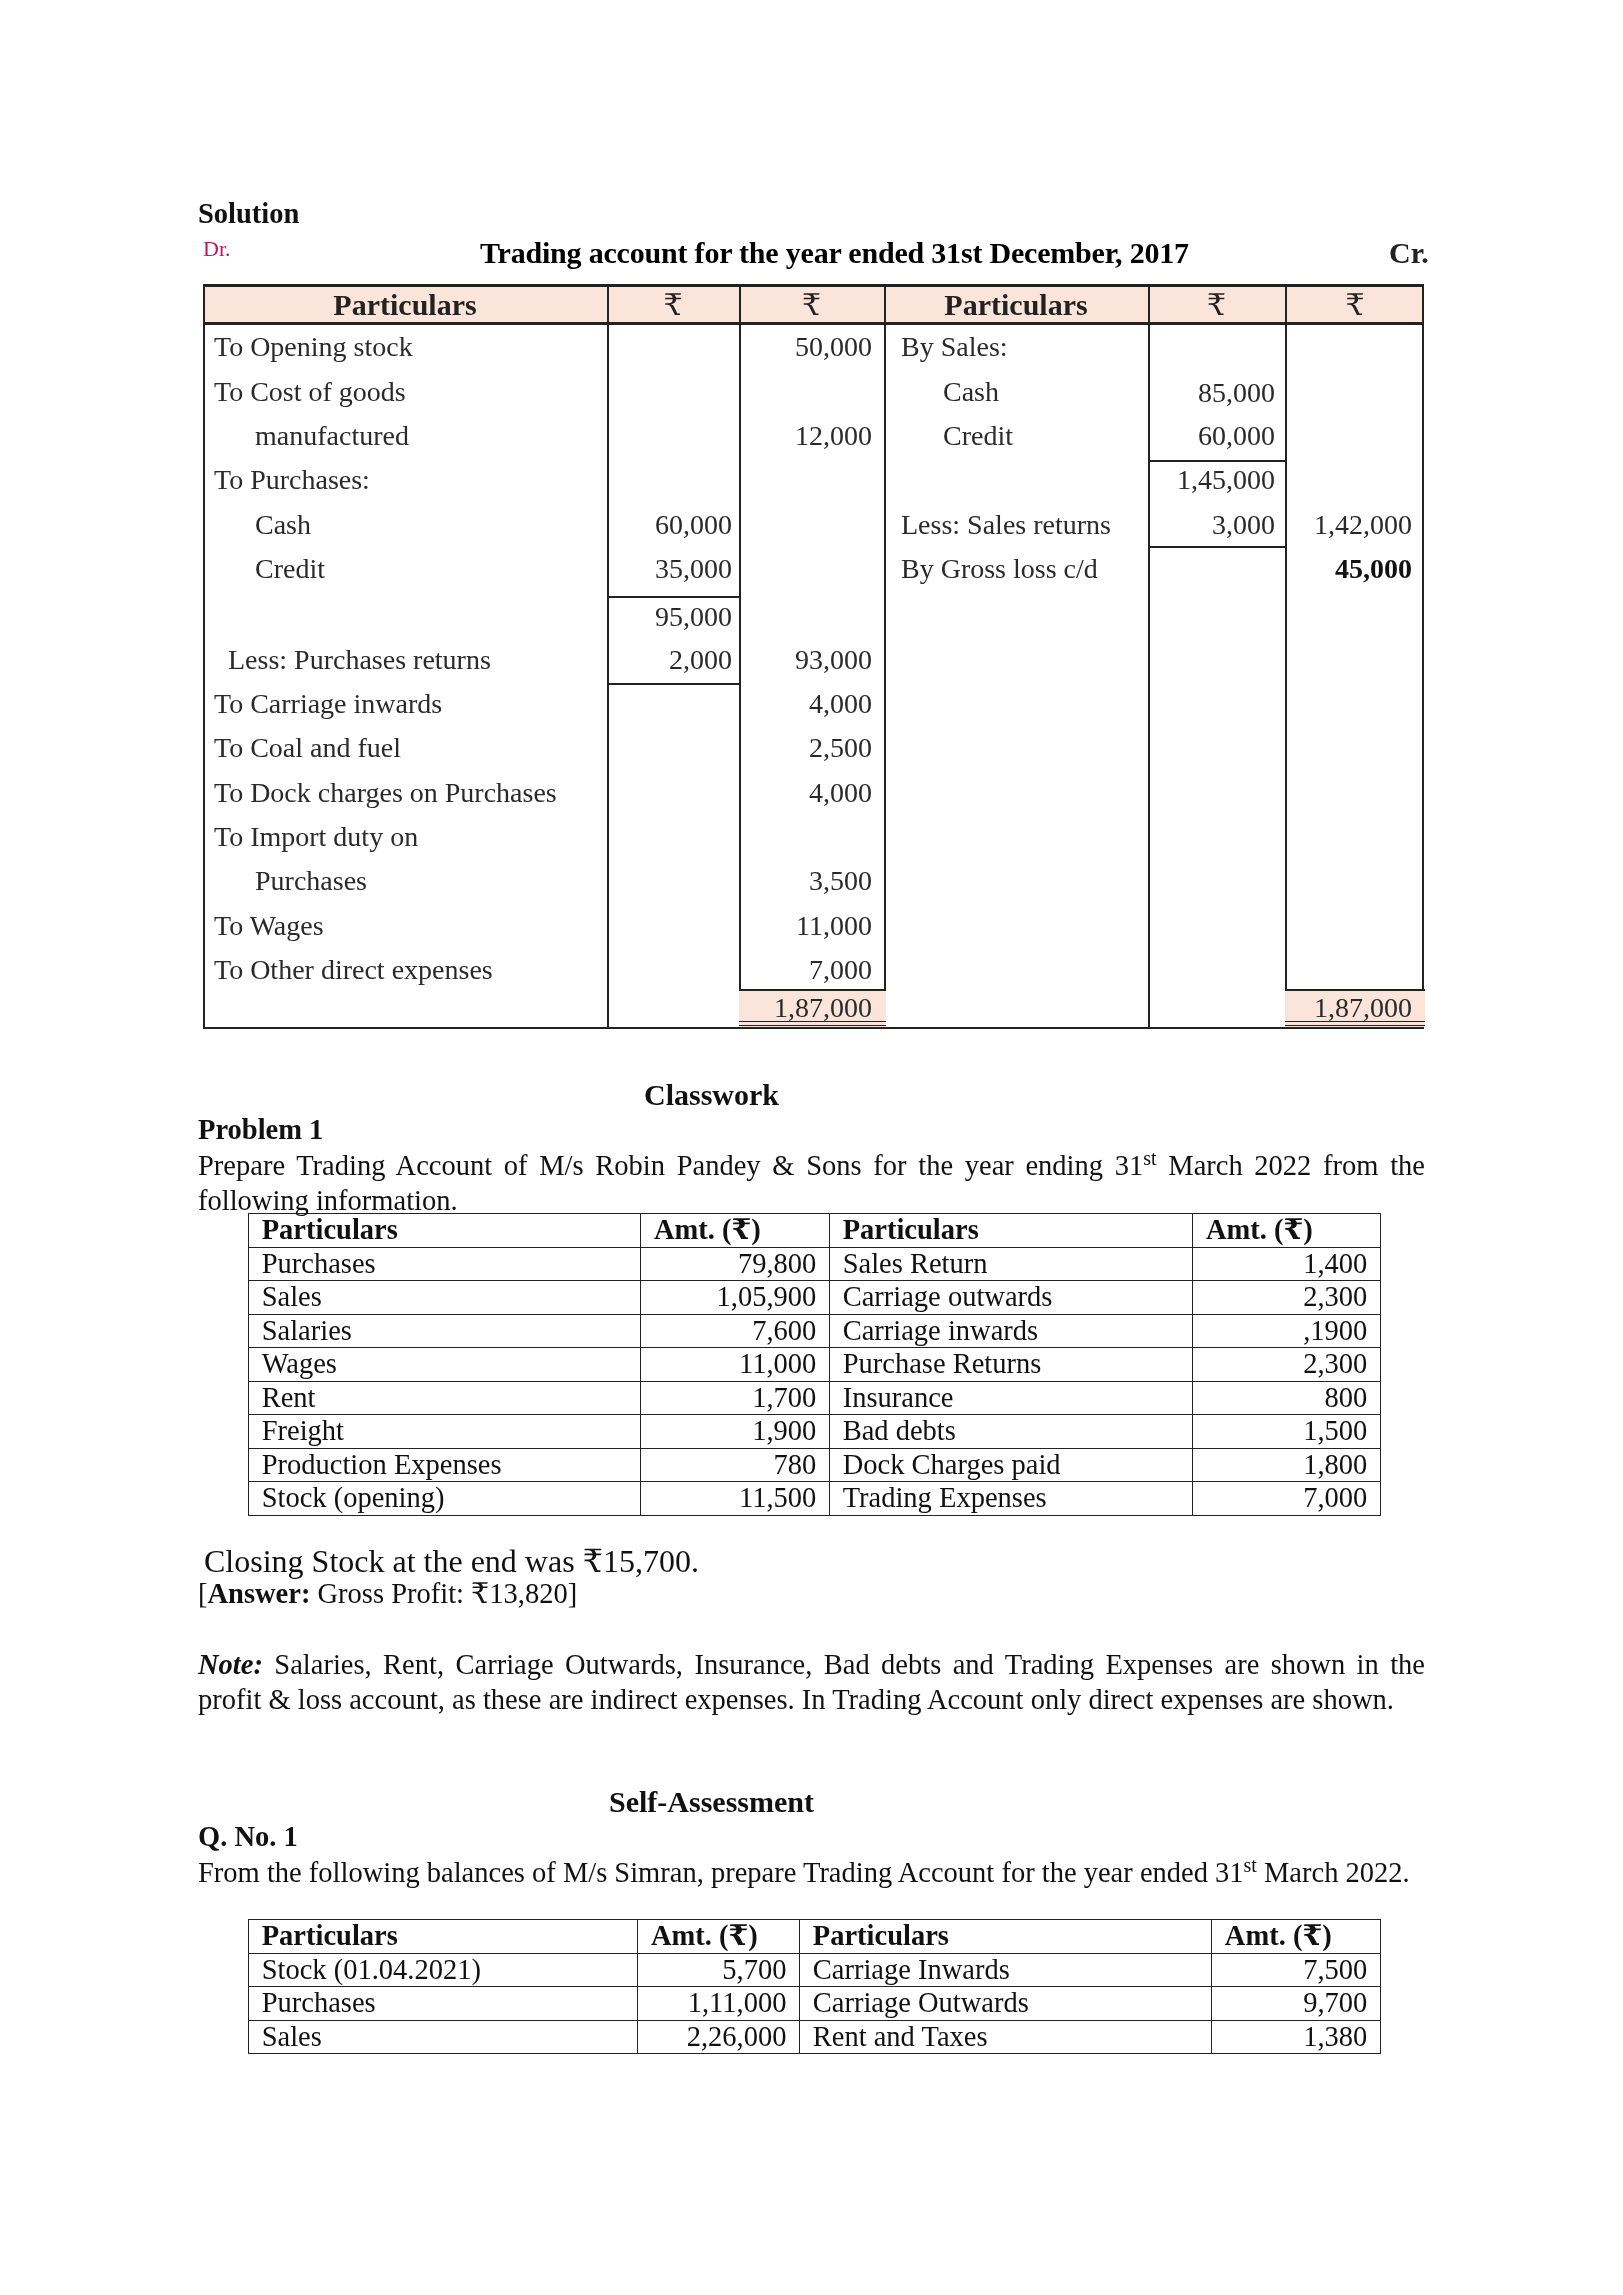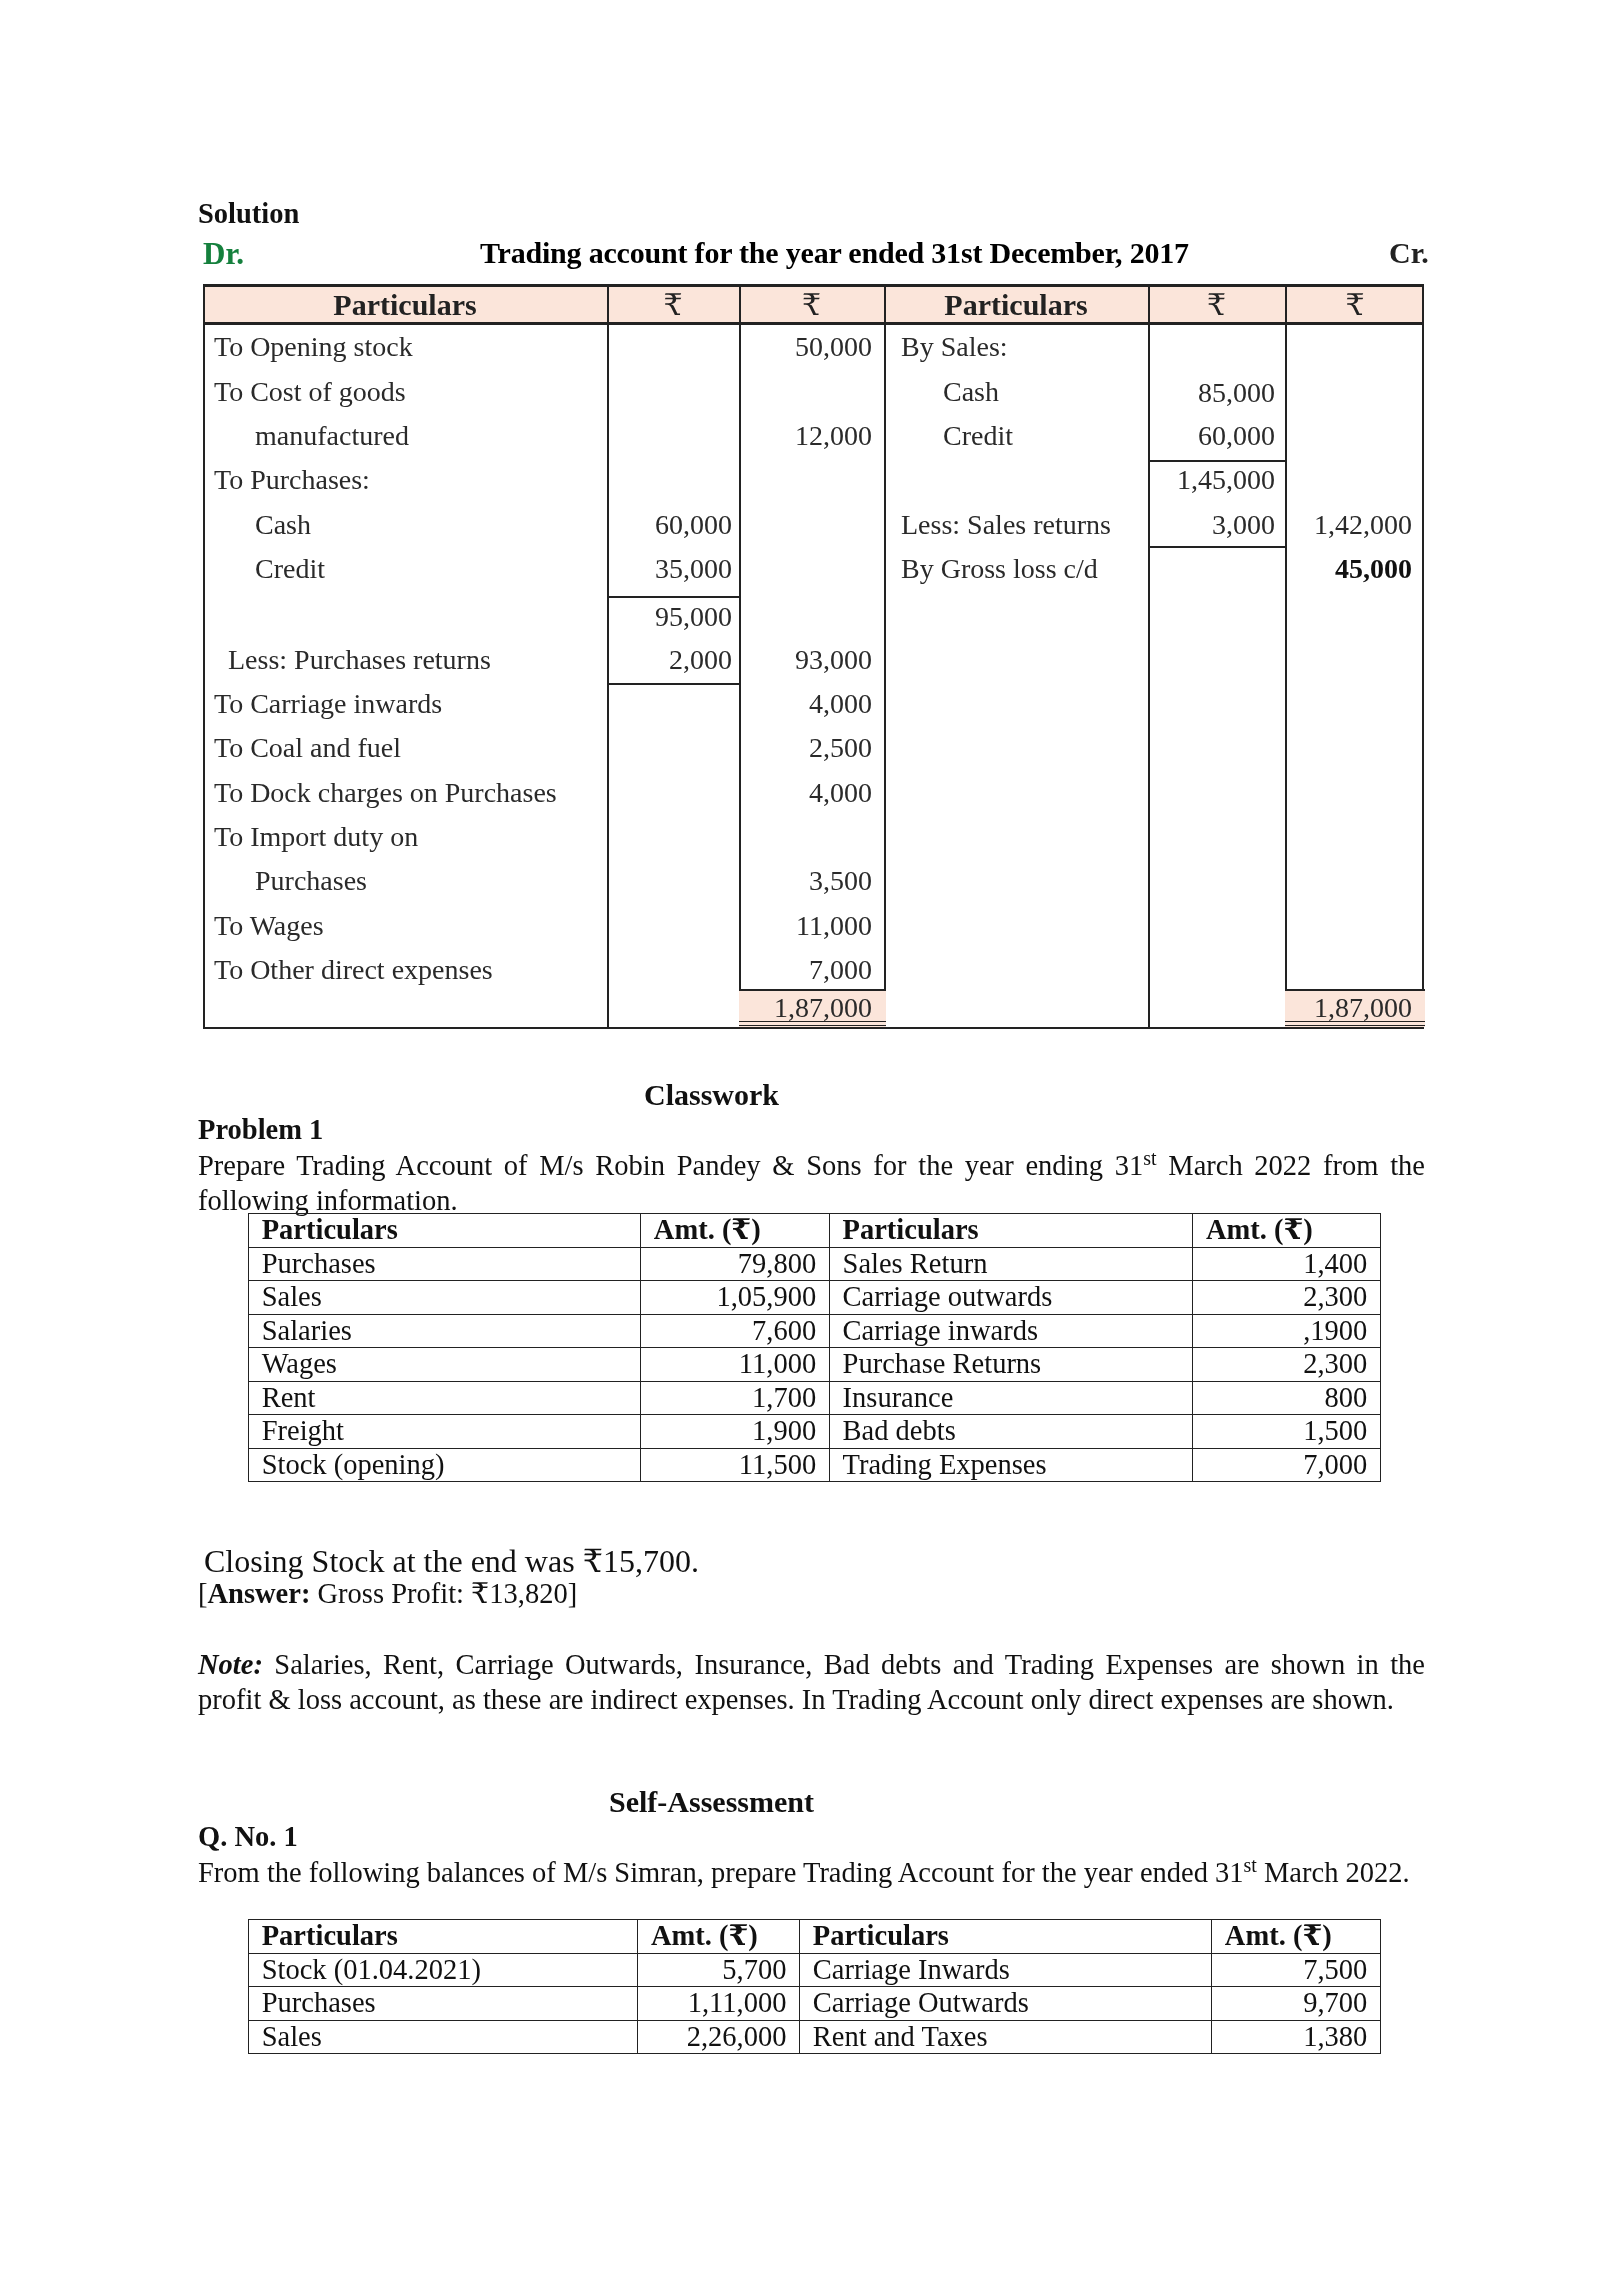--- a/index.html
+++ b/index.html
@@ -2,21 +2,21 @@
 <html style="font-size:12.7px"><head>
 <meta charset="utf-8">
 <style>
   html, body { margin:0; padding:0; background:#ffffff; }
   body { width:1623px; height:2295px; position:relative; overflow:hidden; color:#111; }
   .serif { font-family: "Liberation Serif", "DejaVu Serif", serif; }
   .abs { position:absolute; }
 
   
   #solution-title { left:198px; top:198px; font-size:28.5px; font-weight:bold; }
-  #dr-label { left:203px; top:236px; font-size:31px; font-weight:bold; color:#15803d; }
+  #dr-label { left:203px; top:236px; font-size:22px; font-weight:normal; color:#be185d; }
   #ta-title { left:480px; top:236px; font-size:30px; font-weight:bold; color:#000000; letter-spacing:-0.2px; }
   #cr-label { left:1389px; top:236px; font-size:30px; font-weight:bold; color:#222; }
 
   
   #ta-table { left:203px; top:284px; width:1221px; height:745px; }
   .ta-hdr { position:absolute; top:0; height:41px; background:#fbe5da; border-top:3.2px solid #222; border-bottom:3.2px solid #222; box-sizing:border-box;
             font-size:30px; font-weight:bold; text-align:center; line-height:35px; color:#222; }
   .vline { position:absolute; top:0; bottom:0; width:2.4px; background:#222; }
   .hline { position:absolute; height:2.4px; background:#222; }
   .cell { position:absolute; font-size:28px; line-height:44px; white-space:nowrap; color:#2a2a2a; }
@@ -187,20 +187,26 @@
     <td>Insurance</td>
         <td class="amt">800</td>
   </tr>
   <tr>
     <td>Freight</td>
         <td class="amt">1,900</td>
     <td>Bad debts</td>
         <td class="amt">1,500</td>
   </tr>
   <tr>
+    <td>Production Expenses</td>
+        <td class="amt">780</td>
+    <td>Dock Charges paid</td>
+        <td class="amt">1,800</td>
+  </tr>
+  <tr>
     <td>Stock (opening)</td>
         <td class="amt">11,500</td>
     <td>Trading Expenses</td>
         <td class="amt">7,000</td>
   </tr>
 </tbody>
   </table>
 
 <div class="abs" style="left:204px;top:1542px;font-size:32px;">Closing Stock at the end was ₹15,700.</div>
 <div class="abs" style="left:198px;top:1577px;font-size:28.5px;"><span>[</span><b>Answer:</b><span> Gross Profit: ₹13,820]</span></div>

